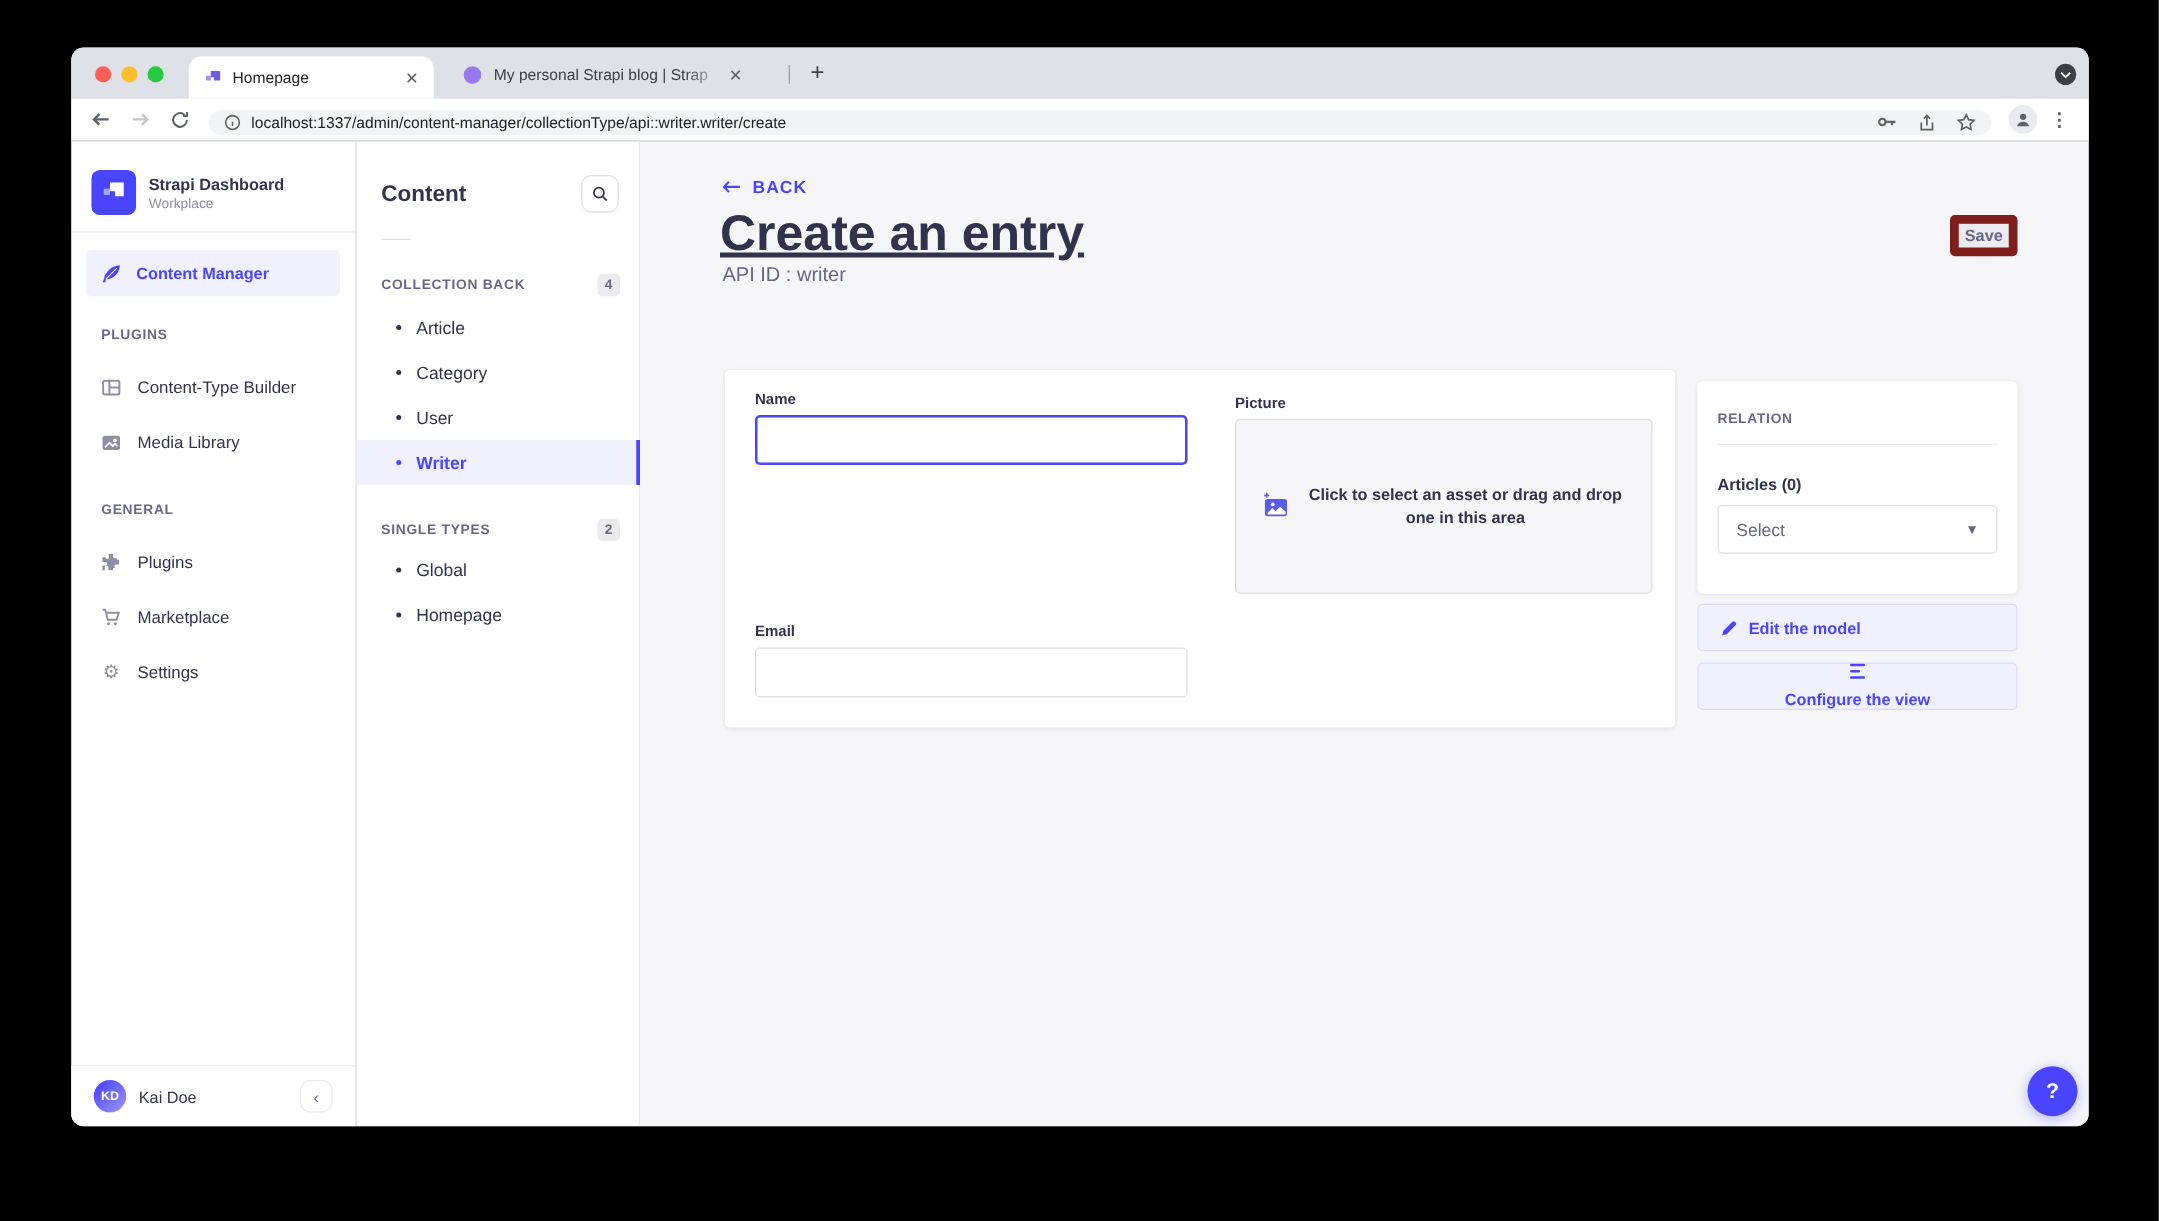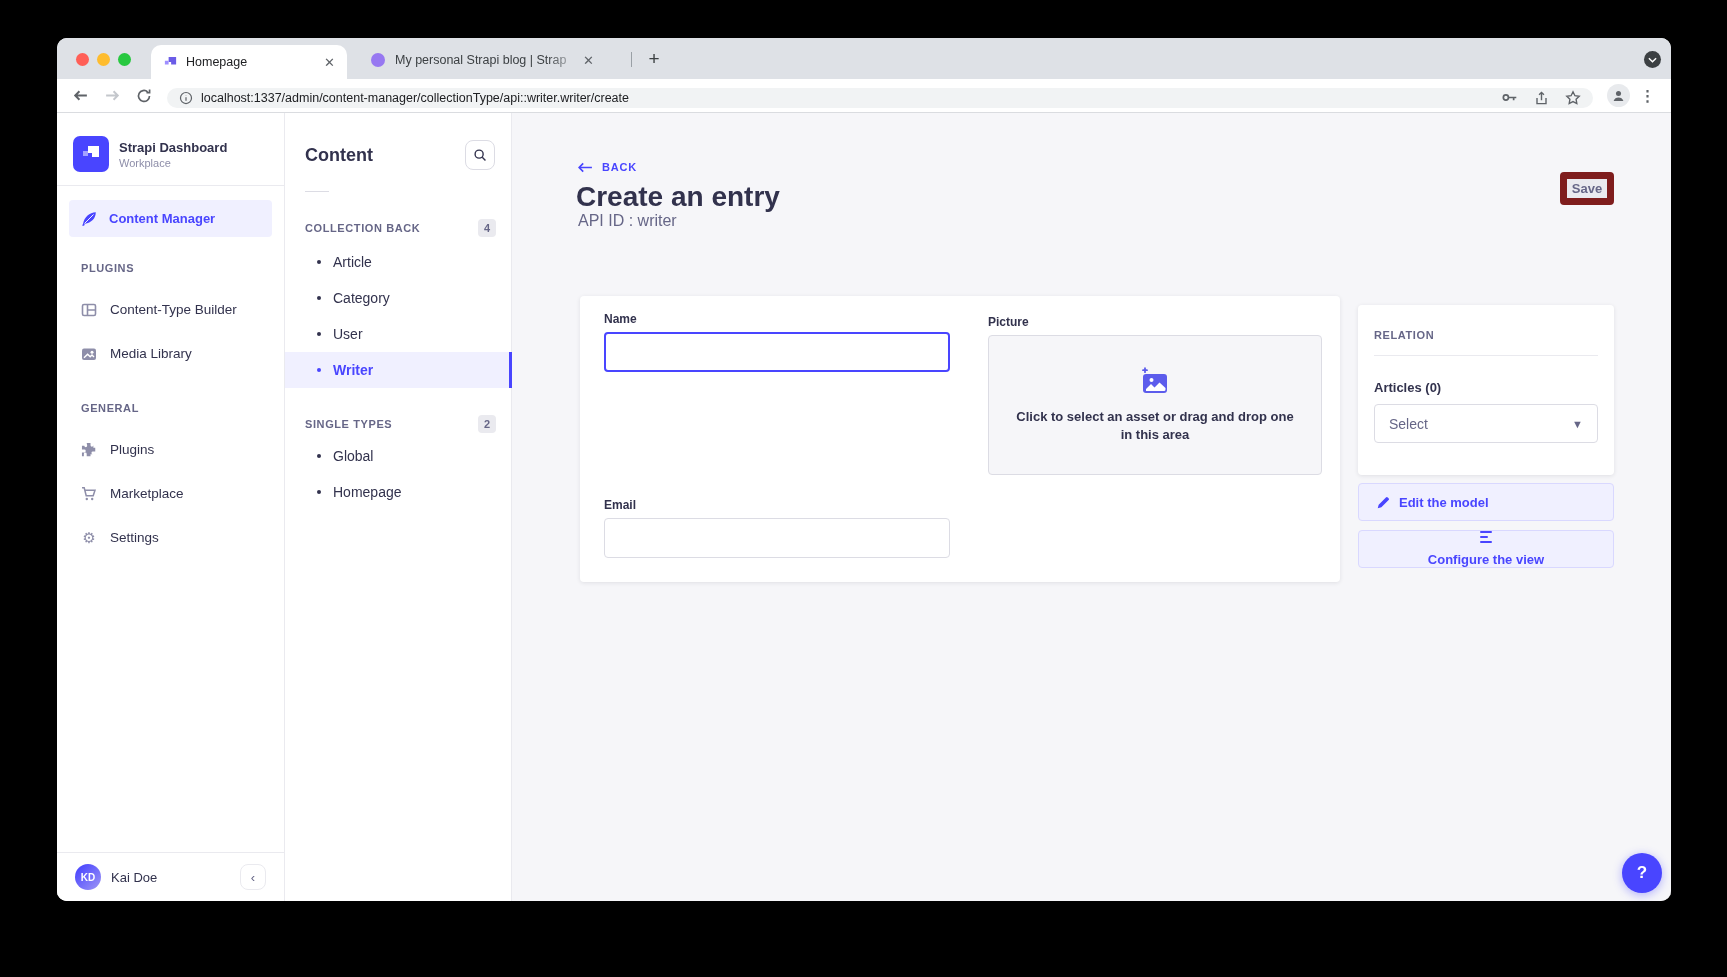--- a/index.html
+++ b/index.html
@@ -75,35 +75,35 @@
   .badge { background:#EAEAEF; border-radius:4px; font-size:11px; font-weight:700; color:#666687; padding:3px 6px; }
   .s2-item { display:flex; align-items:center; height:36px; padding-left:32px; font-size:14px; color:#32324D; cursor:default; position:relative; }
   .s2-item .dot { width:4px; height:4px; border-radius:50%; background:#32324D; margin-right:12px; flex:none; }
   .s2-item.sel { background:#F0F0FF; color:#4945FF; font-weight:600; }
   .s2-item.sel .dot { background:#4945FF; }
   .s2-item.sel::after { content:""; position:absolute; right:-1px; top:0; bottom:0; width:3px; background:#4945FF; }
   .s2-items { margin-top:6px; }
 
   
   .main { flex:1; position:relative; background:#F6F6F9; min-width:0; }
-  .back-row { position:absolute; left:66px; top:48px; display:flex; align-items:center; gap:9px;
-              color:#4945FF; font-size:11px; font-weight:700; letter-spacing:.8px; cursor:default; }
-  .h1 { position:absolute; left:64px; top:68px; font-size:28px; font-weight:700; color:#32324D; }
+  .back-row { position:absolute; left:66px; top:28px; display:flex; align-items:center; gap:9px;
+              color:#4945FF; font-size:14px; font-weight:700; letter-spacing:.8px; cursor:default; }
+  .h1 { position:absolute; left:64px; top:52px; font-size:40px; font-weight:700; color:#32324D;text-decoration:underline; }
   .subtitle { position:absolute; left:66px; top:99px; font-size:16px; color:#666687; }
   .save-btn { position:absolute; left:1048px; top:59px; width:54px; height:33px; background:#EAEAEF;
               border:7px solid #7f1d1d; border-radius:4px; color:#666687; font-size:13px; font-weight:600; cursor:default; }
 
   .card { background:#fff; border-radius:4px; box-shadow:0 1px 4px rgba(33,33,52,.1); }
   .form-card { position:absolute; left:68px; top:183px; width:760px; height:286px; }
   .f-label { position:absolute; font-size:12px; font-weight:700; color:#32324D; }
   .f-input { position:absolute; background:#fff; border:1px solid #DCDCE4; border-radius:4px; width:346px; height:40px;
              font-size:14px; color:#32324D; padding:0 12px; outline:none; }
   .f-input.focus { border:2px solid #4945FF; }
   .pic-box { position:absolute; left:408px; top:39px; width:334px; height:140px; background:#F6F6F9;
-             border:1px solid #DCDCE4; border-radius:4px; display:flex; flex-direction:column; align-items:center;
+             border:1px solid #DCDCE4; border-radius:4px; display:flex; flex-direction:row; align-items:center;
              justify-content:center; gap:11px; padding:0 20px; text-align:center; cursor:default; }
   .pic-text { font-size:13px; font-weight:600; color:#32324D; line-height:1.35; }
 
   .right-panel { position:absolute; left:846px; top:180px; width:256px; }
   .panel-card { background:#fff; border-radius:4px; box-shadow:0 1px 4px rgba(33,33,52,.1); padding:24px 16px 22px; }
   .panel-title { font-size:11px; font-weight:700; color:#666687; letter-spacing:.6px; }
   .panel-div { border-top:1px solid #EAEAEF; margin-top:14px; }
   .info-row { display:flex; justify-content:space-between; margin-top:19px; font-size:13px; }
   .info-row .lbl { font-weight:700; color:#32324D; }
   .info-row .val { color:#32324D; }

